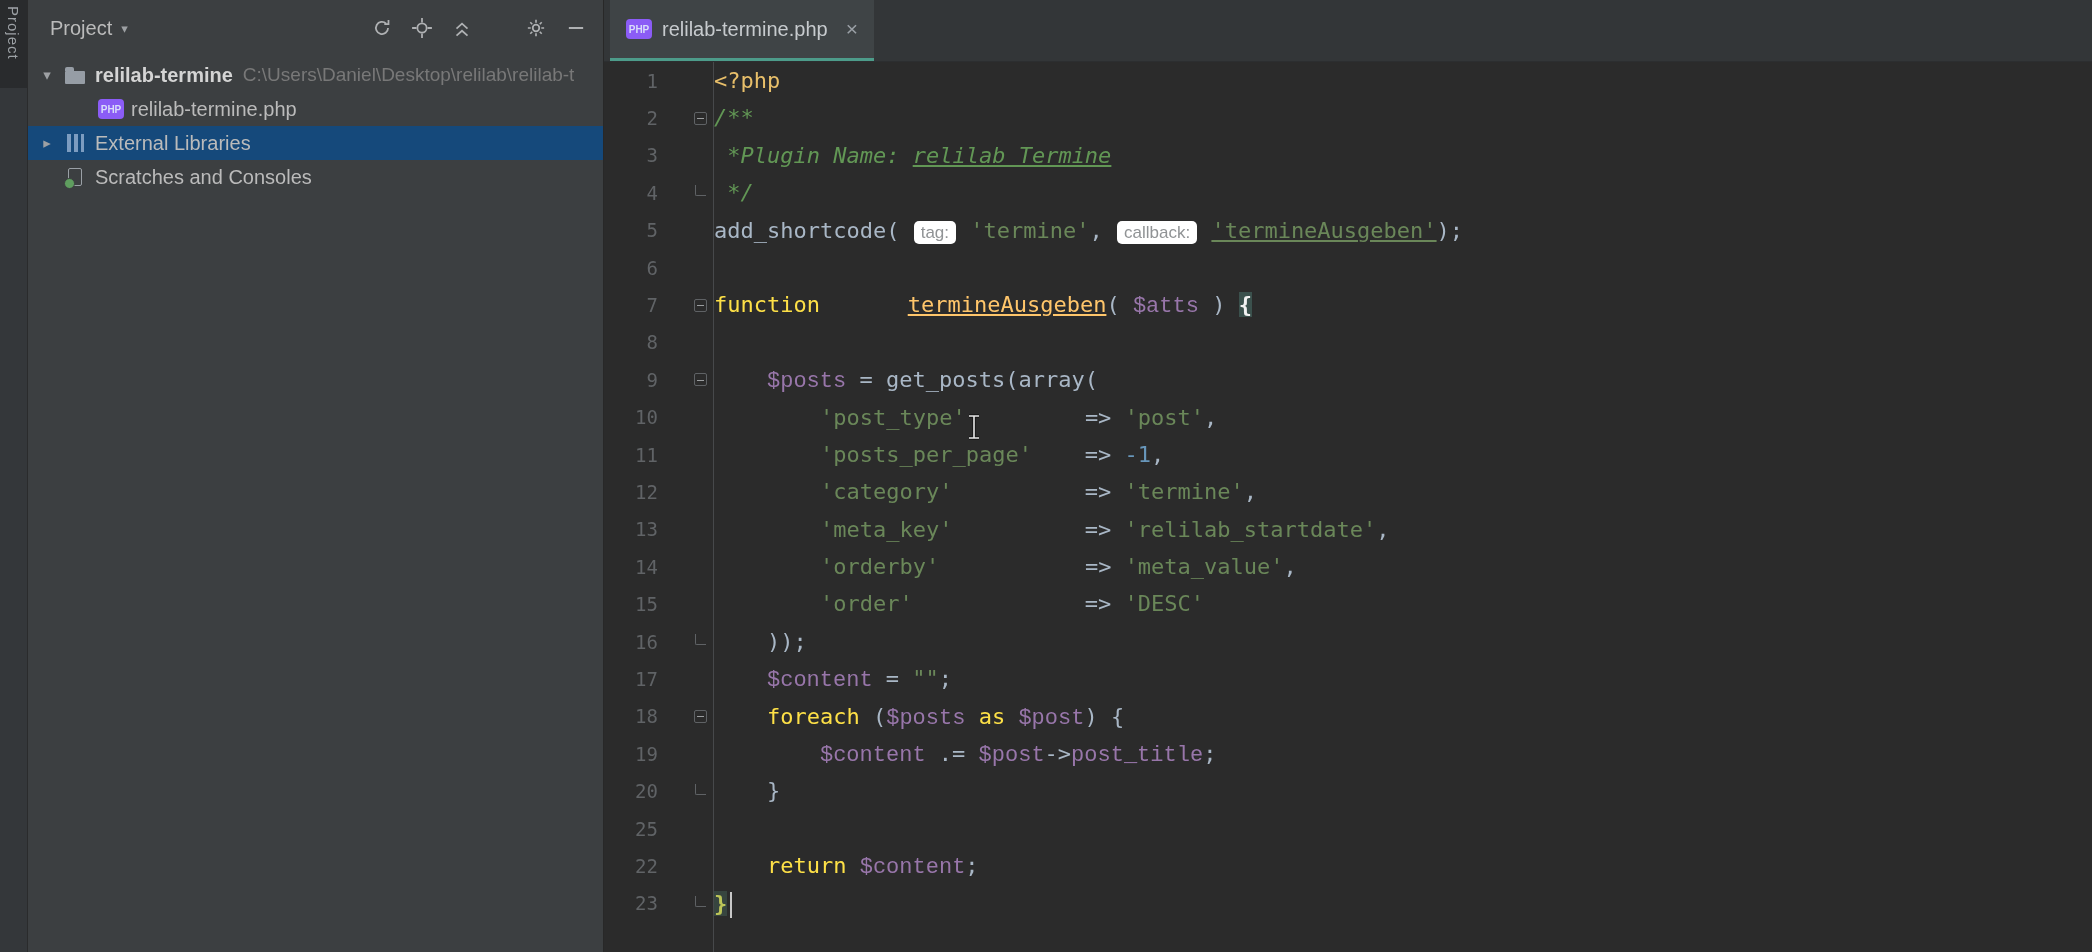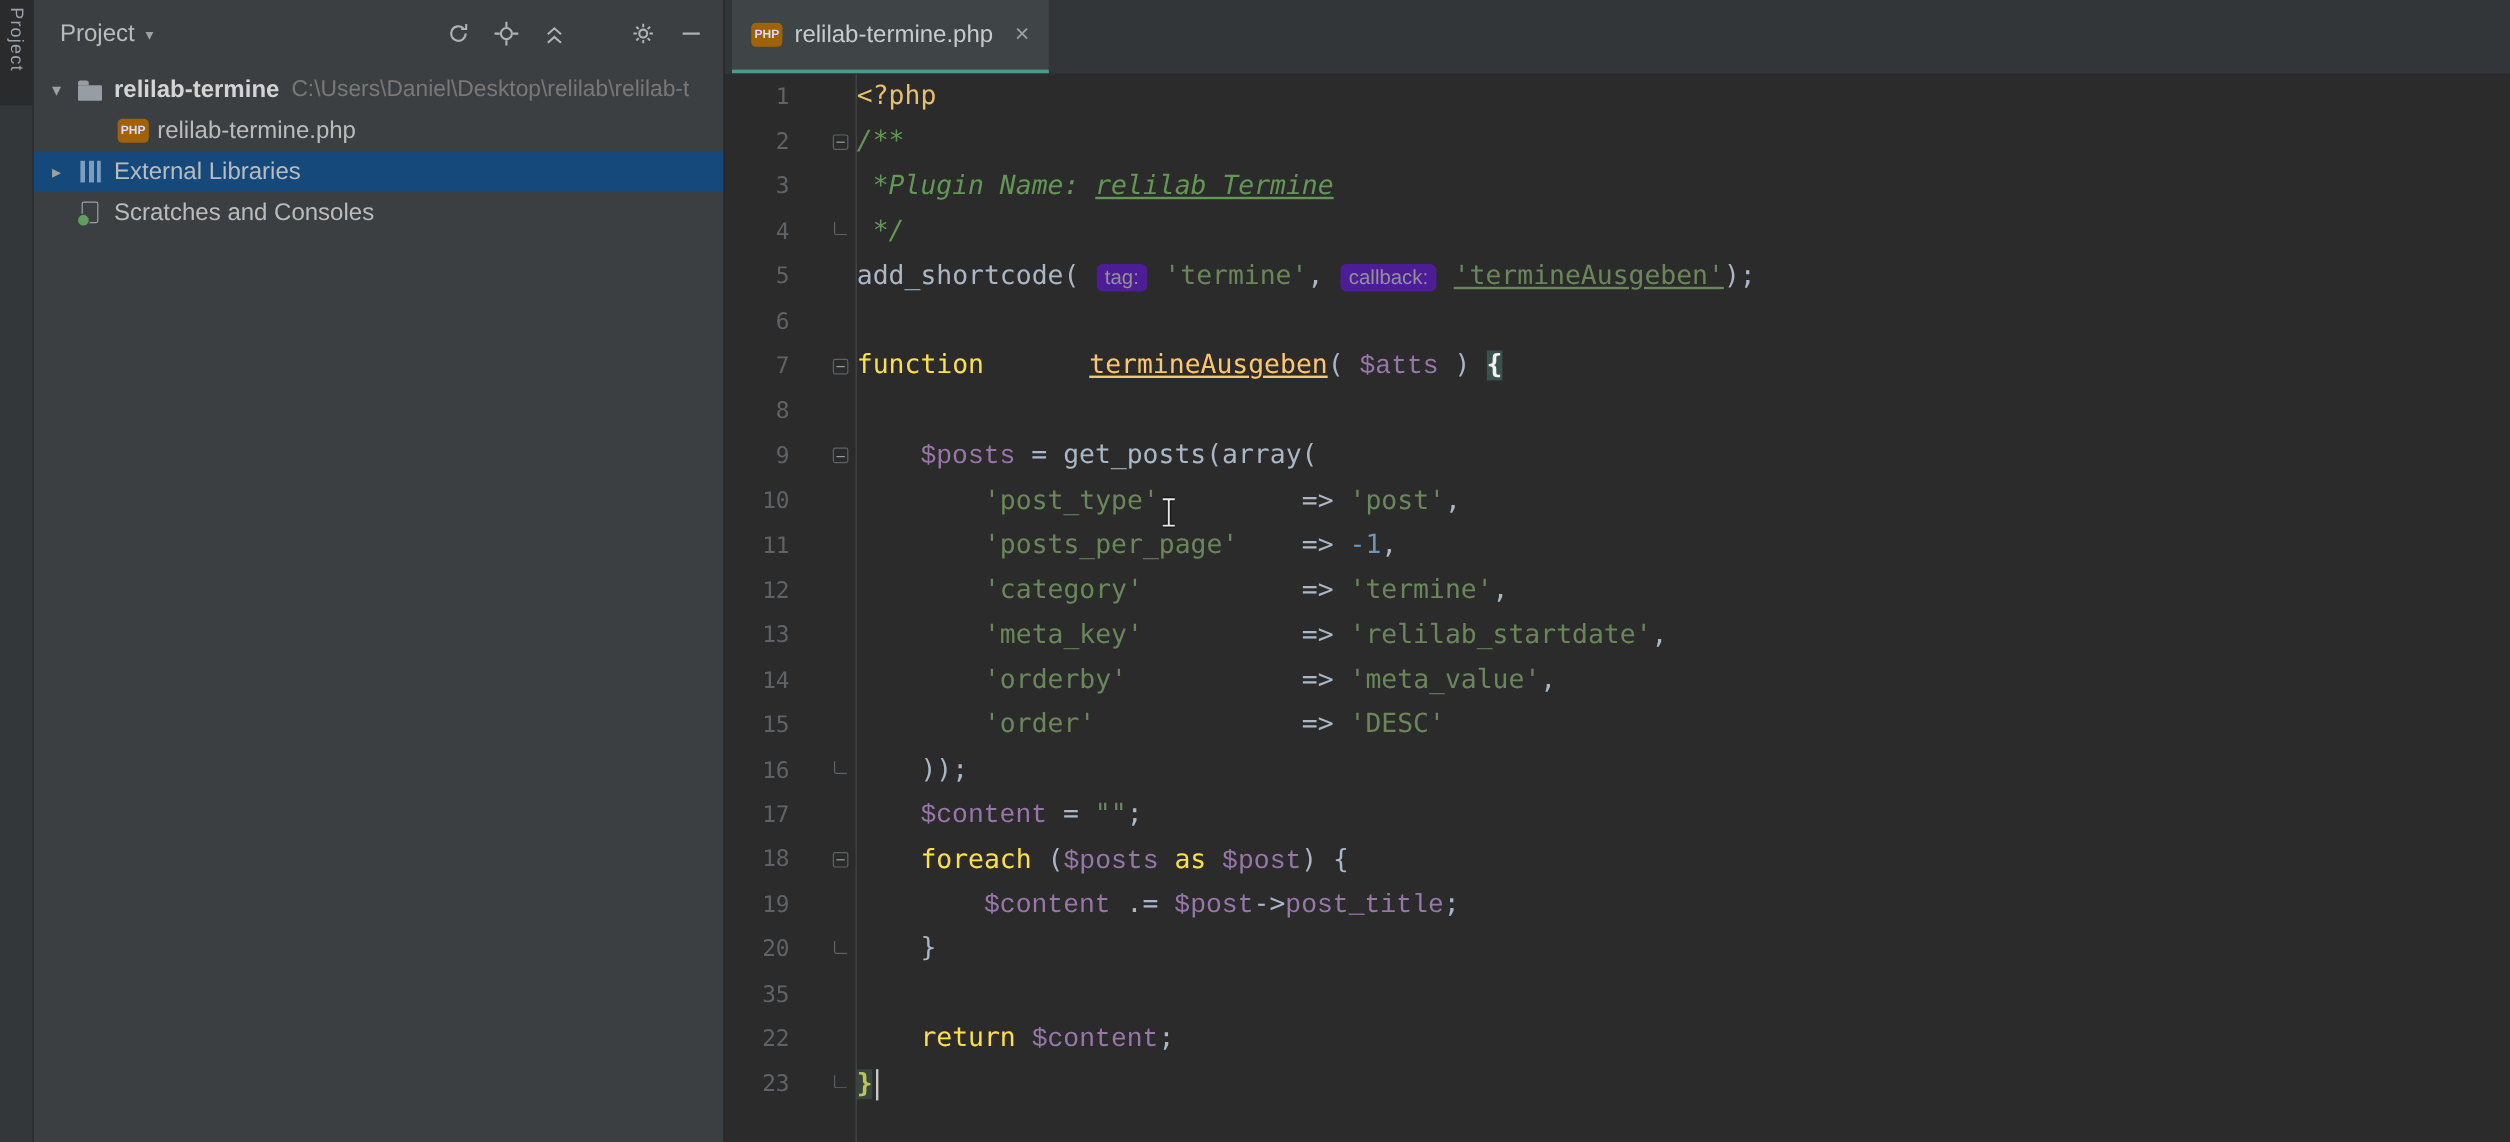--- a/index.html
+++ b/index.html
@@ -30,21 +30,21 @@
   .chevcol { width:26px; flex:none; text-align:center; color:#9da0a3; font-size:15px; }
   .iconcol { width:30px; flex:none; display:flex; justify-content:center; align-items:center; }
   .tlabel { margin-left:5px; }
   .tlabel.bold { font-weight:bold; color:#d4d4d4; }
   .tpath { margin-left:10px; color:#787878; font-size:19px; overflow:hidden; }
 
   
   .ic-folder { position:relative; width:20px; height:13px; background:#969da5; border-radius:1px; margin-top:4px; }
   .ic-folder::before { content:""; position:absolute; top:-4px; left:0; width:9px; height:4px;
                        background:#969da5; border-radius:2px 2px 0 0; }
-  .ic-php { min-width:26px; height:20px; padding:0 2px; background:#a16207; border-radius:4px;
+  .ic-php { min-width:26px; height:20px; padding:0 2px; background:#8b5cf6; border-radius:4px;
             color:#d9ddfa; font-size:10px; font-weight:bold; display:flex; align-items:center;
             justify-content:center; font-family:"Liberation Sans",sans-serif; }
   .ic-library { width:17px; height:18px;
                 background:repeating-linear-gradient(90deg,#7c9cc0 0 4px,rgba(0,0,0,0) 4px 7px); }
   .ic-scratch { position:relative; width:14px; height:18px; border:1px solid #9aa0a6; border-radius:2px; }
   .ic-scratch::before { content:""; position:absolute; left:-5px; bottom:-4px; width:9px; height:9px;
                         background:#5f9e5f; border-radius:50%; border:1px solid #3c3f41; }
 
   
   .editor-area { flex:1; min-width:0; display:flex; flex-direction:column; background:#2b2b2b;
@@ -75,21 +75,21 @@
   .ck { color:#fde047; }
   .cs { color:#6a8759; }
   .cv { color:#9876aa;font-family:Liberation Mono, monospace; }
   .cn { color:#6897bb; }
   .cc { color:#629755; font-style:italic; }
   .ct { color:#e8bf6a; }
   .cf { color:#ffc66b;margin-left:48px; }
   .u  { text-decoration:underline; }
   .cb { color:#f2f2f2; background:#3b514d; font-weight:bold; }
   .cb2{ color:#bdc558; background:#37453f; font-weight:bold; }
-  .hint { background:#4c1d95; color:#909395; border-radius:5px; padding:2px 7px; margin:0 1px;
+  .hint { background:#ffffff; color:#909395; border-radius:5px; padding:2px 7px; margin:0 1px;
           font-size:17px; font-style:normal; font-family:"Liberation Sans",sans-serif; }
   .caret { display:inline-block; width:2px; height:26px; background:#c8c8c8;
            vertical-align:middle; margin-left:3px; }
 
   .mouse { position:absolute; pointer-events:none; }
 </style>
 </head>
 <body>
 
 <div class="app">
@@ -253,21 +253,21 @@
           </div>
           <div class="gcell">
             <span class="lnum">19</span>
             <span class="fold fold-none"></span>
           </div>
           <div class="gcell">
             <span class="lnum">20</span>
             <span class="fold fold-end"></span>
           </div>
           <div class="gcell">
-            <span class="lnum">35</span>
+            <span class="lnum">25</span>
             <span class="fold fold-none"></span>
           </div>
           <div class="gcell">
             <span class="lnum">22</span>
             <span class="fold fold-none"></span>
           </div>
           <div class="gcell">
             <span class="lnum">23</span>
             <span class="fold fold-end"></span>
           </div>

